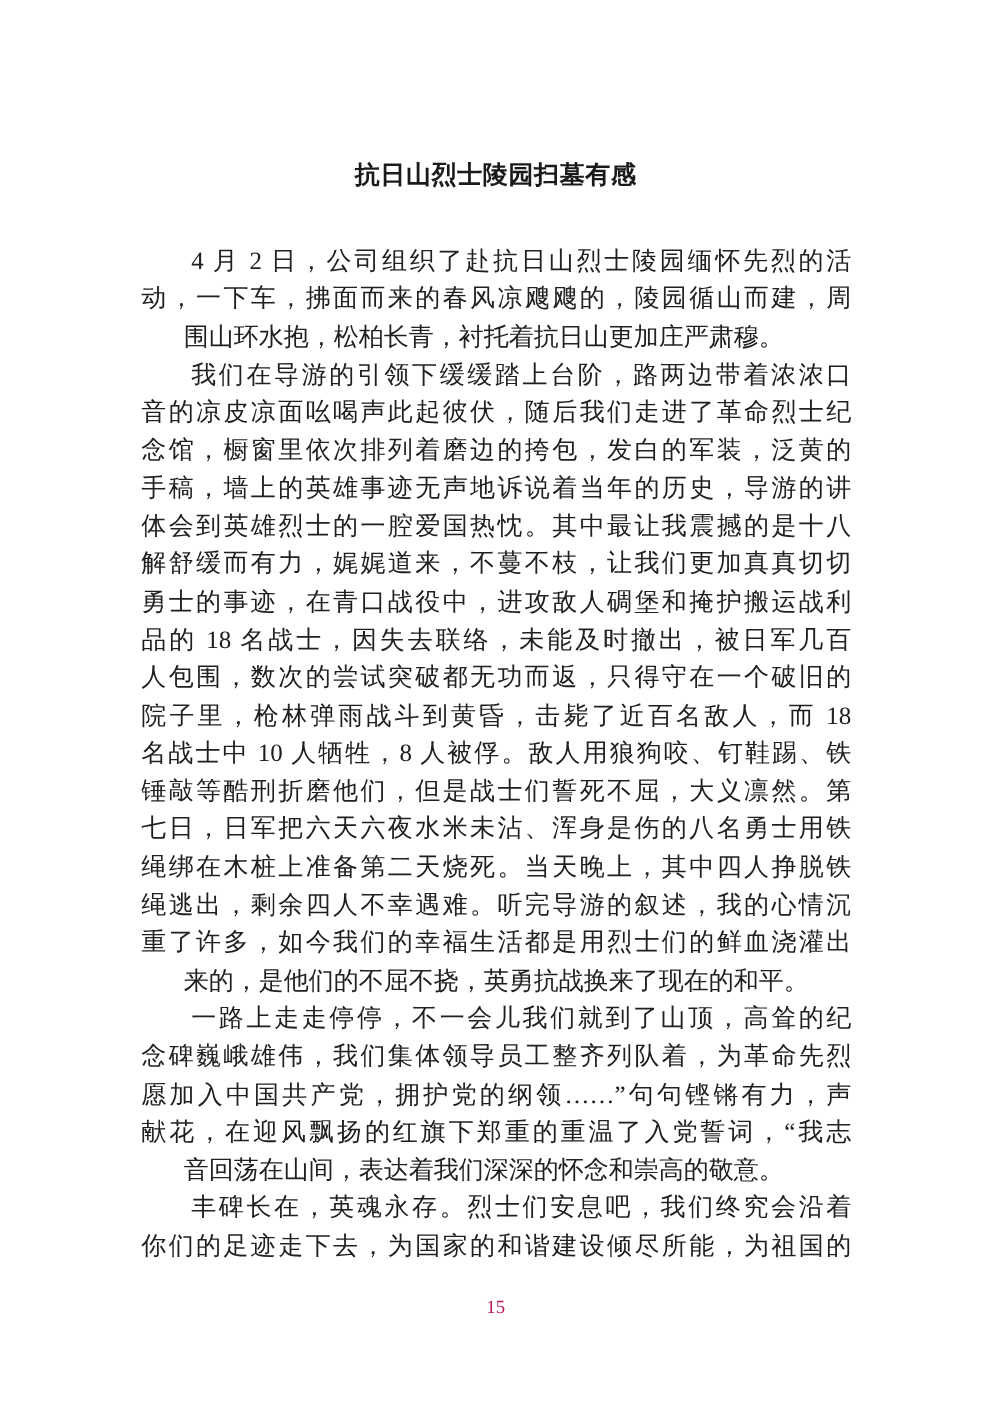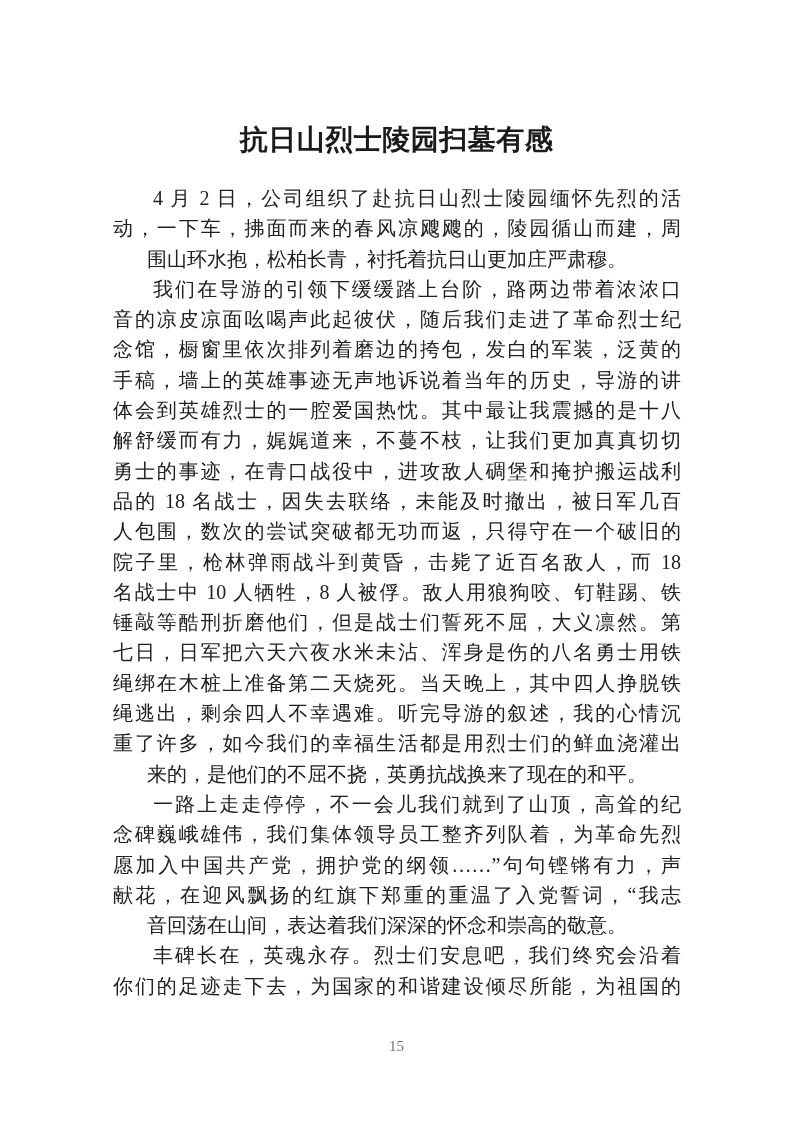--- a/index.html
+++ b/index.html
@@ -17,28 +17,28 @@
     color: #1c1c1c;
   }
   .doc-title {
     position: absolute;
     top: 124px;
     left: 0;
     width: 100%;
     text-align: center;
     font-family: "Liberation Sans", "DejaVu Sans", sans-serif;
     font-weight: bold;
-    font-size: 28px;
+    font-size: 20px;
     line-height: 32px;
     letter-spacing: 0.5px;
     color: #1a1a1a;
   }
   .doc-body {
     position: absolute;
-    top: 183px;
+    top: 194px;
     left: 113px;
     width: 568px;
     font-family: "Liberation Serif", "DejaVu Serif", serif;
     font-size: 20px;
     color: #202020;
   }
   .para {
     margin: 0;
     padding: 0;
   }
@@ -57,21 +57,21 @@
     margin-left: 34px;
   }
   .page-num {
     position: absolute;
     top: 1038px;
     left: 0;
     width: 100%;
     text-align: center;
     font-family: "Liberation Serif", "DejaVu Serif", serif;
     font-size: 15px;
-    color: #737373;
+    color: #be185d;
   }
 </style>
 </head>
 <body>
 
 <div class="page">
   <div class="doc-title">抗日山烈士陵园扫墓有感</div>
 
   <div class="doc-body" id="doc-body">
       <div class="para">

